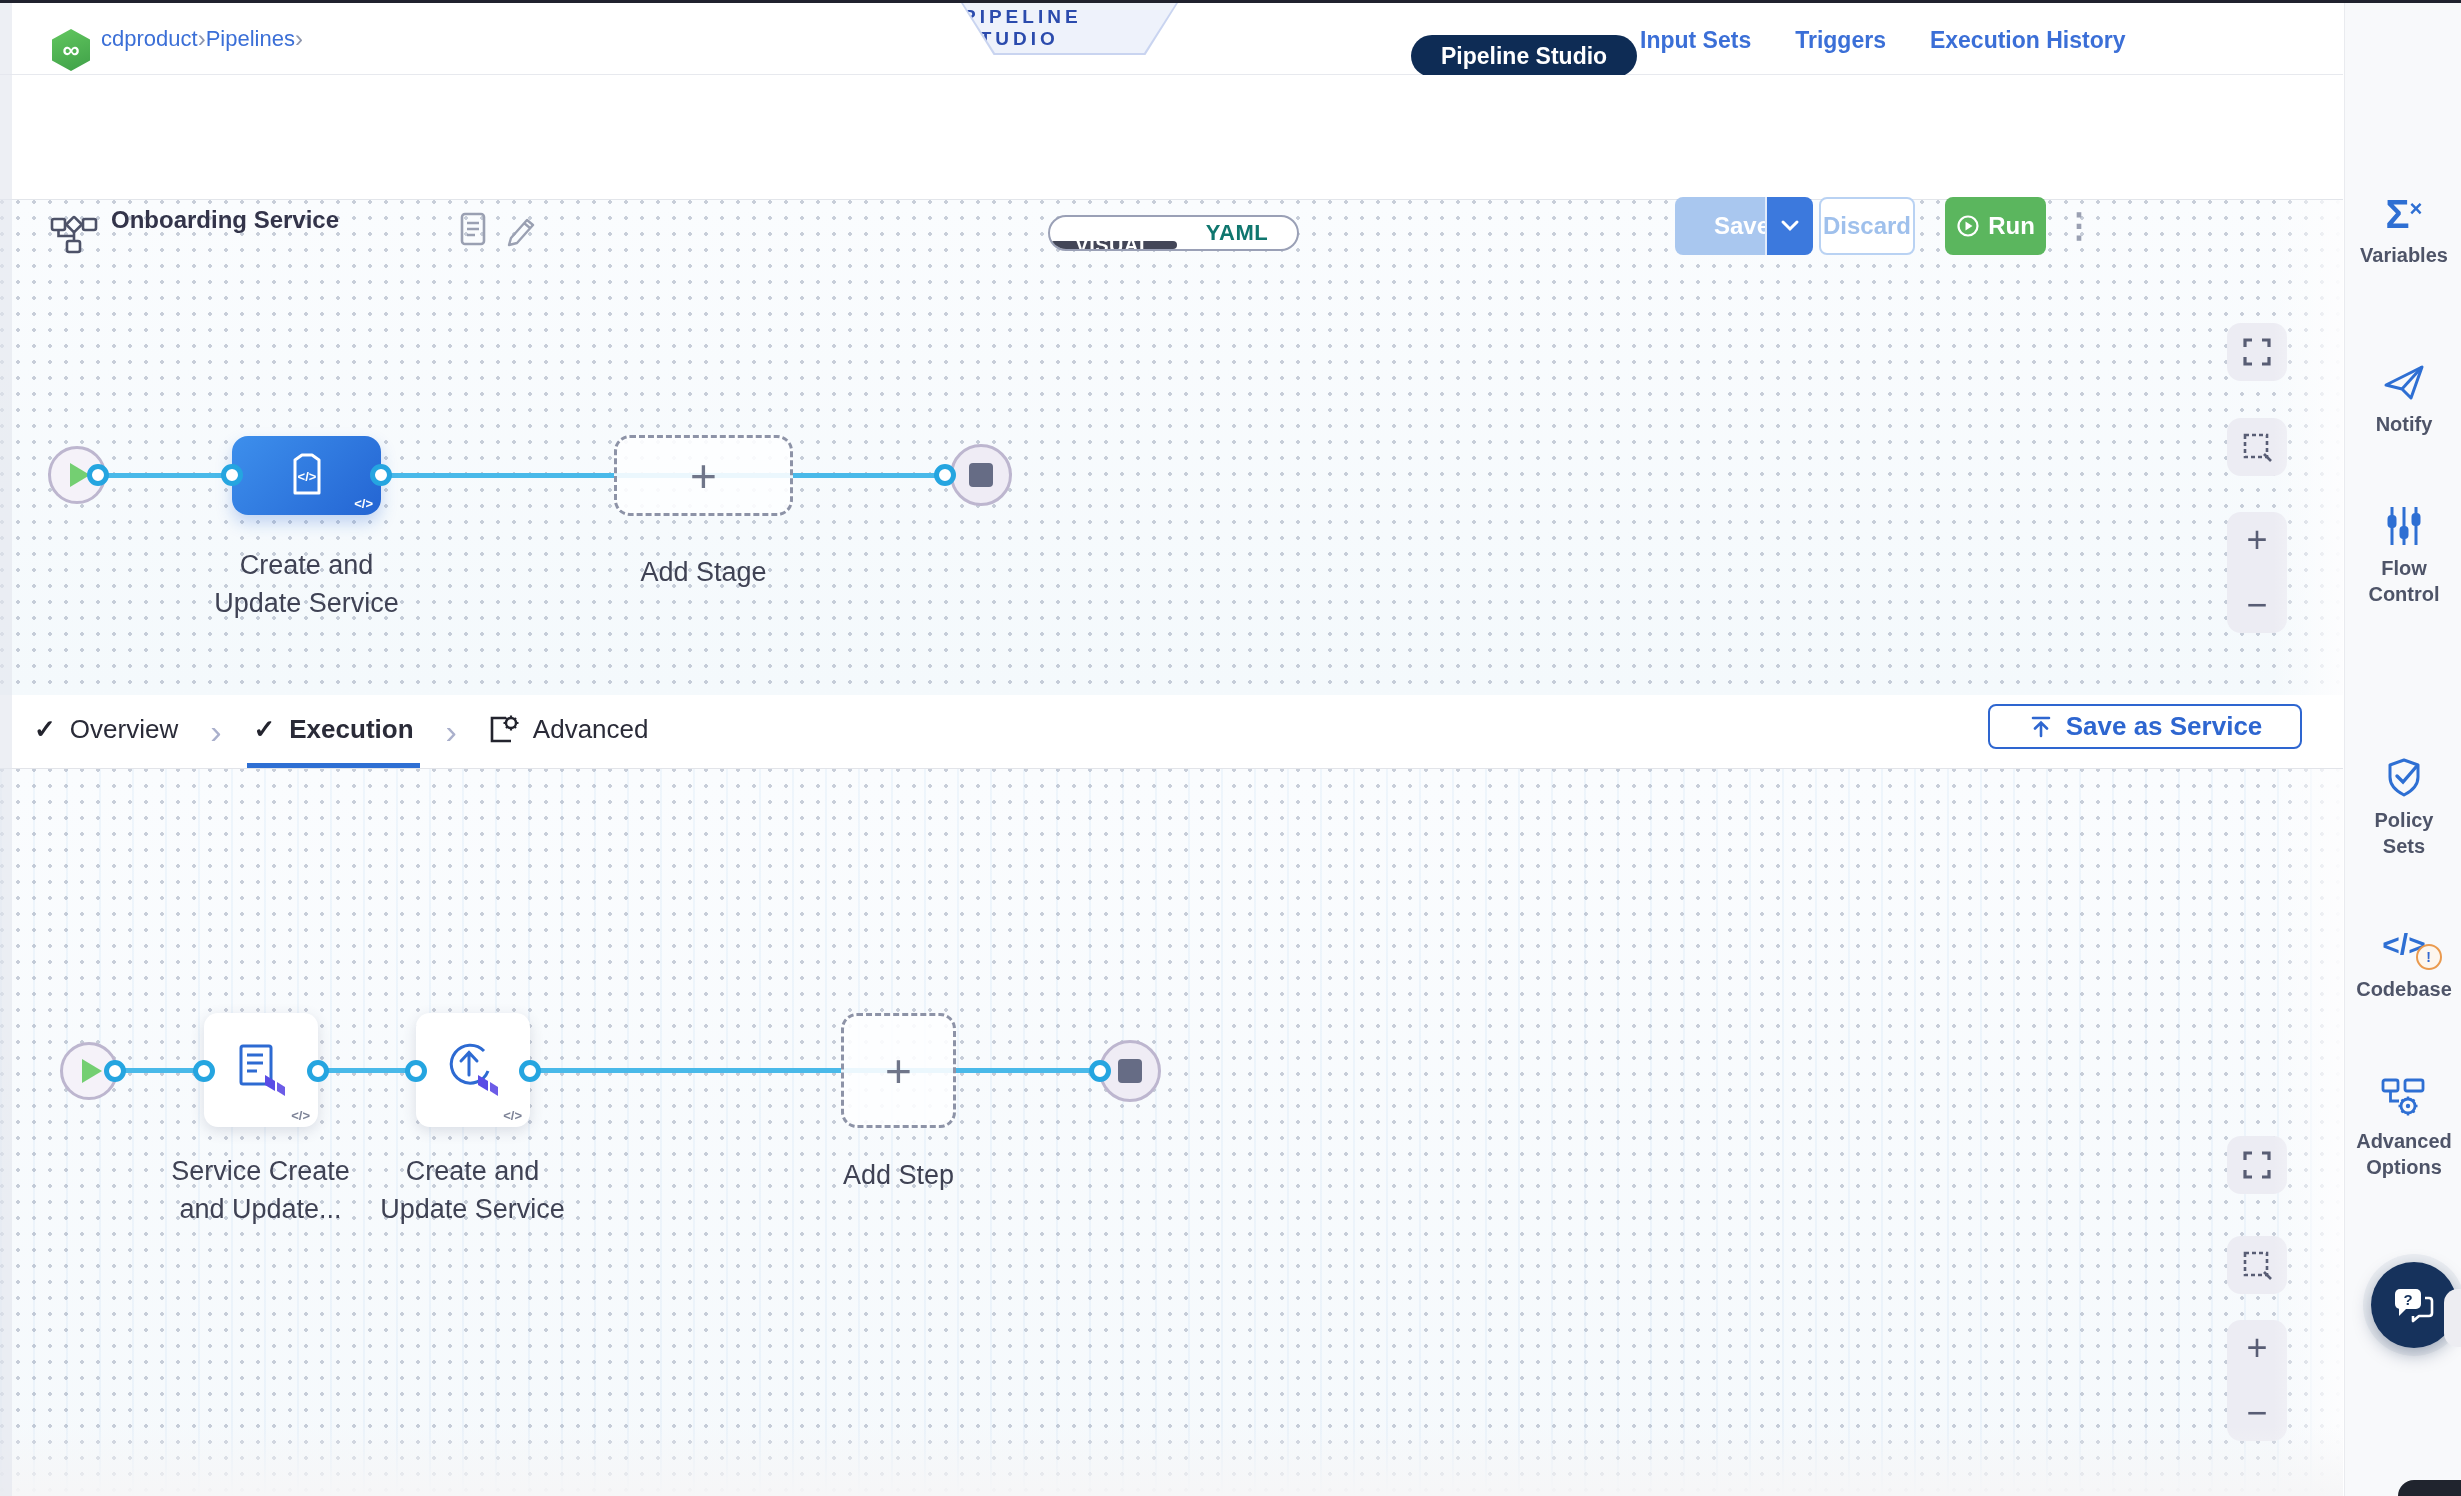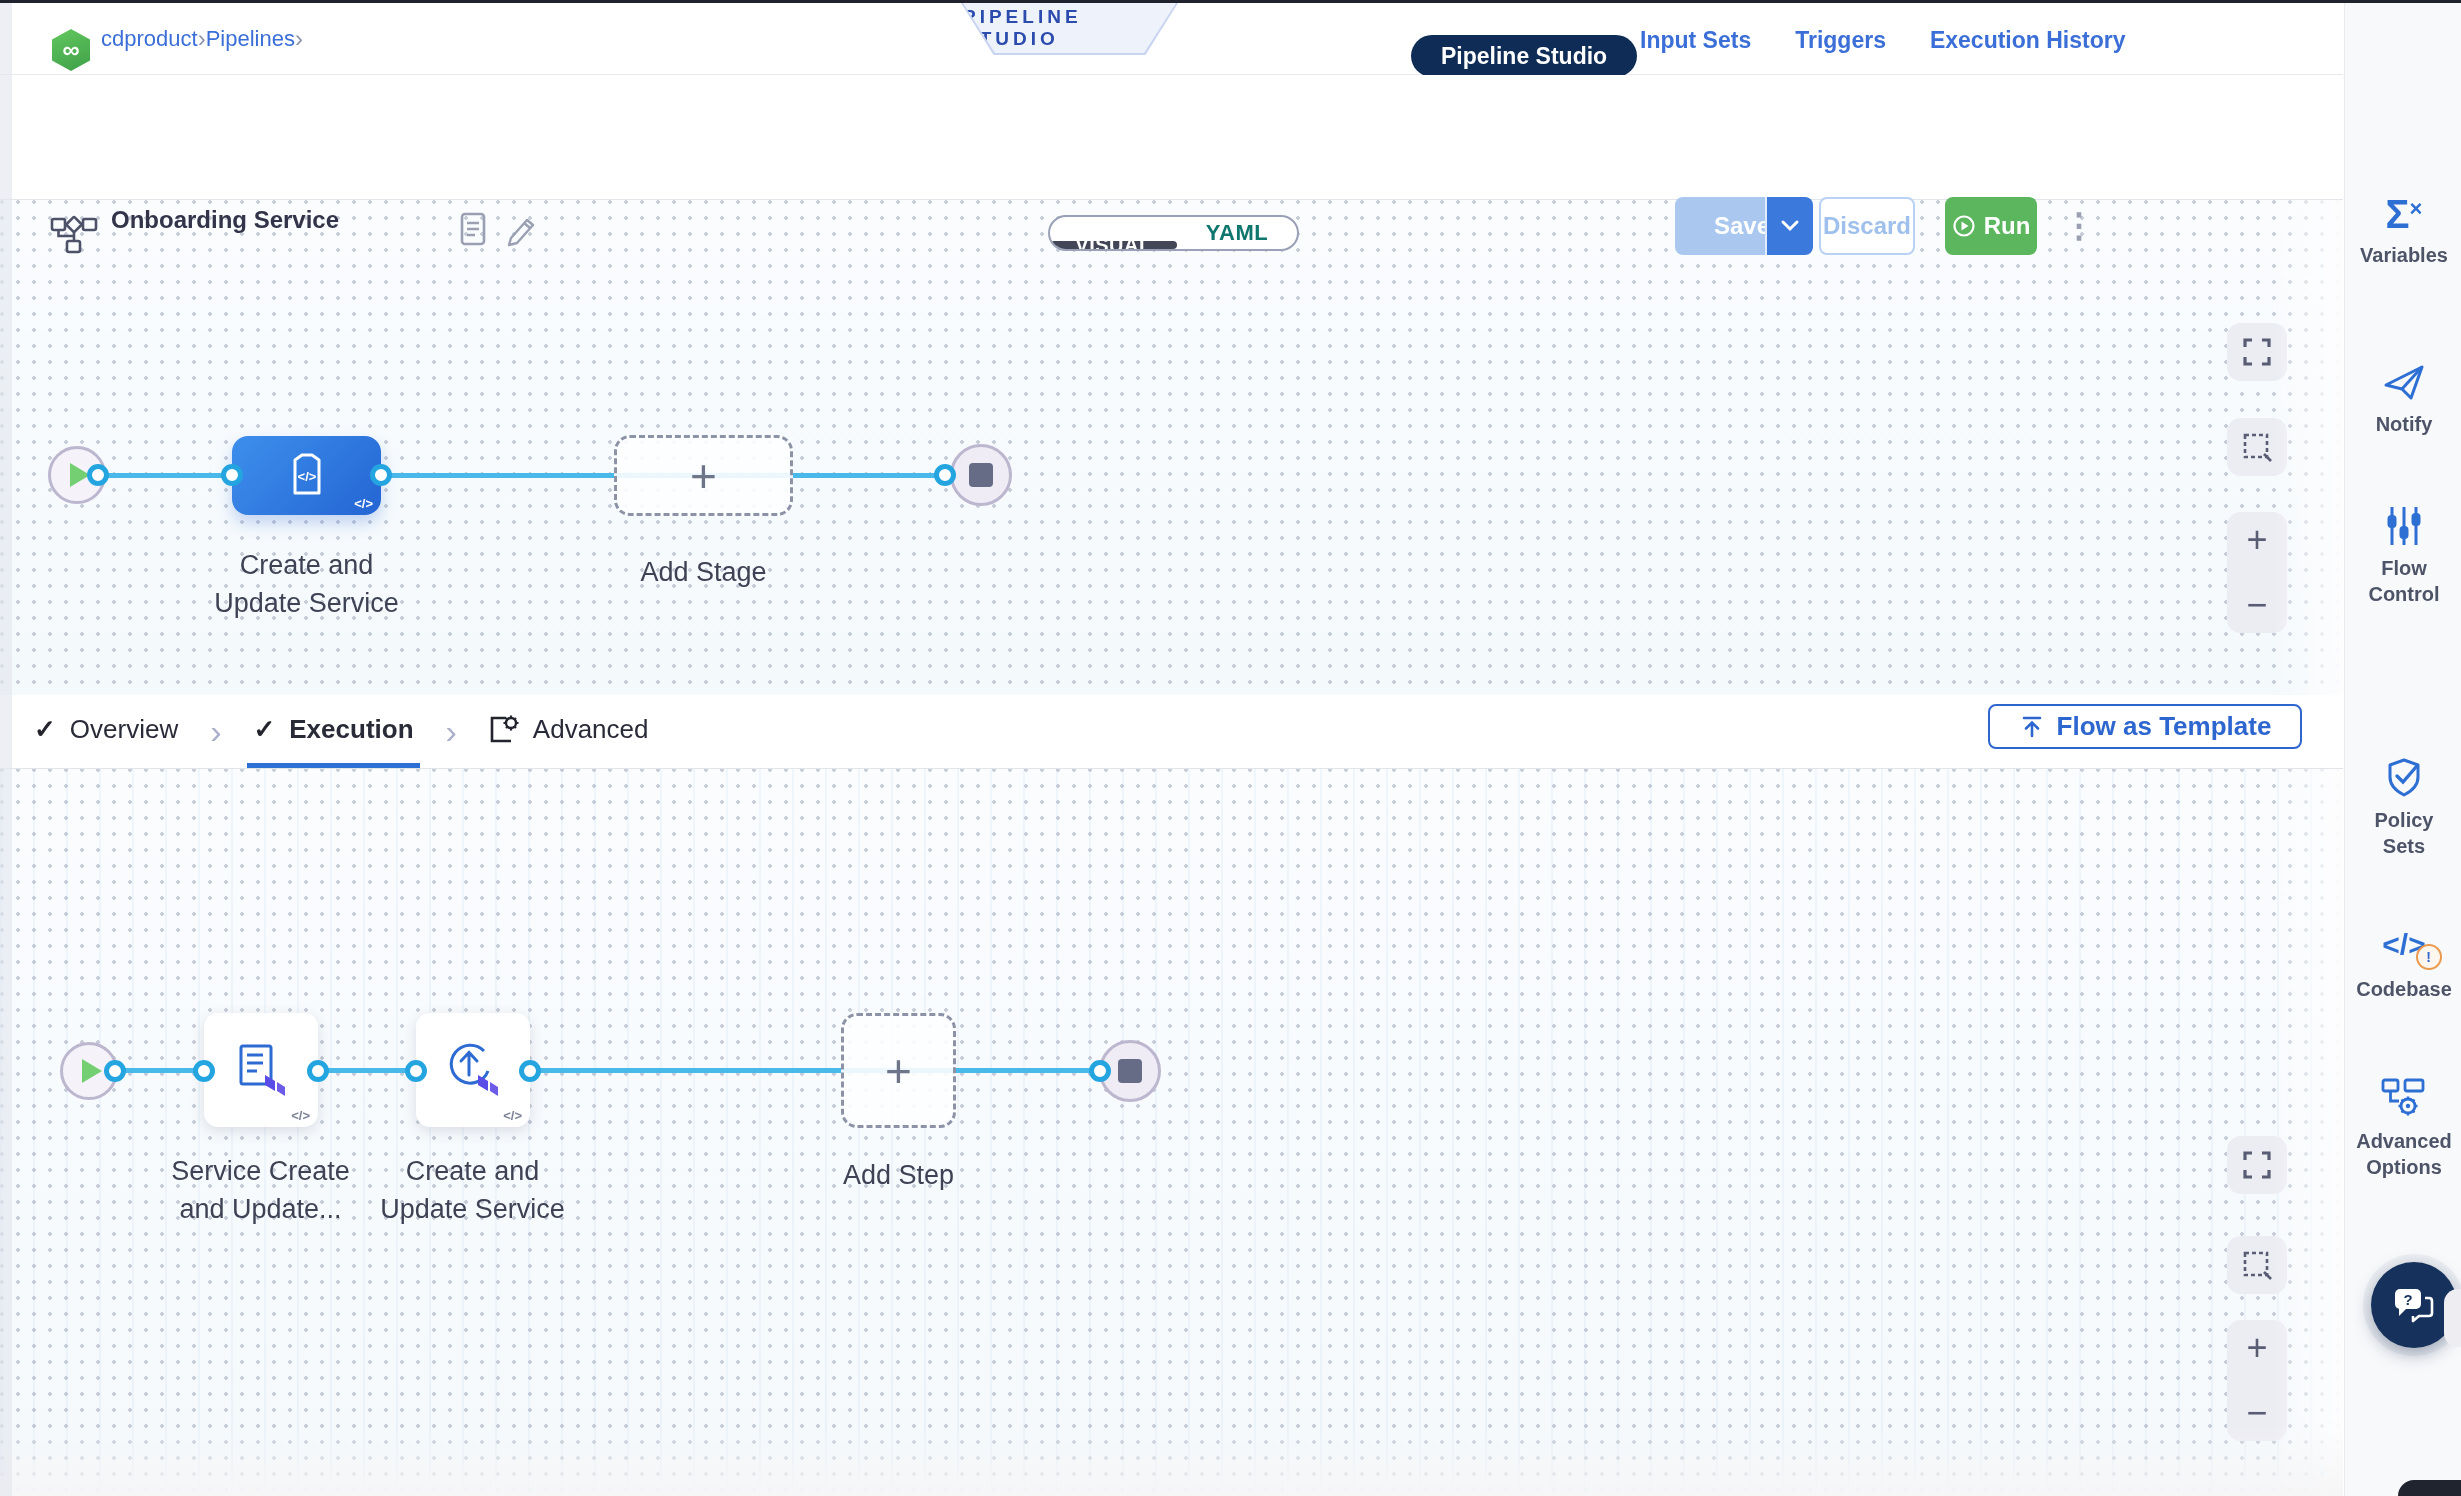--- a/index.html
+++ b/index.html
@@ -44,21 +44,21 @@
     align-items:center; justify-content:center; font-size:20px; font-weight:bold; letter-spacing:0.5px;margin-top:24px; }
   .mode-yaml { flex:1; display:flex; align-items:center; justify-content:center; color:#0f766e;
     font-size:22px; font-weight:bold; letter-spacing:0.5px; }
   .btn { display:flex; align-items:center; justify-content:center; font-weight:bold; font-size:24px; border-radius:8px; }
   .save-group { left:1675px; top:122px; height:58px; display:flex; }
   .btn-save { width:90px; background:#a9c7ef; color:#fff; border-radius:8px 0 0 8px;padding-left:44px; }
   .btn-save-caret { width:48px; background:#3c79dd; border-radius:0 8px 8px 0; border-left:2px solid rgba(255,255,255,.85);
     display:flex; align-items:center; justify-content:center; }
   .btn-discard { left:1819px; top:122px; width:96px; height:58px; background:#fff;
     border:2px solid #b9d2f3; color:#9fc0ec; }
-  .btn-run { left:1945px; top:122px; width:92px; height:58px; background:#5bb65e; color:#fff; gap:8px;align-items:center; }
+  .btn-run { left:1945px; top:122px; width:101px; height:58px; background:#5bb65e; color:#fff; gap:8px;align-items:center; }
   .more-dots { left:2062px; top:120px; font-size:34px; font-weight:bold; color:#9aa0b2; letter-spacing:0; line-height:60px; }
 
   
   .canvas { width:2343px; background:
       radial-gradient(circle at 2px 2px, rgba(150,160,180,.50) 1.6px, transparent 1.9px),
       linear-gradient(180deg,#fafcfe 0%, #f4f9fc 100%);
     background-size:16px 16px, 100% 100%; z-index:5; }
   .canvas1 { left:0; top:200px; height:495px; }
   .canvas2 { left:0; top:768px; height:728px; background:
       radial-gradient(circle at 2px 2px, rgba(150,160,180,.50) 1.6px, transparent 1.9px),
@@ -276,21 +276,21 @@
         <circle cx="22" cy="9" r="5" fill="none" stroke="#23242e" stroke-width="2.4"></circle>
         <path d="M22 1.5 V4 M22 14 V16.5 M14.5 9 H17 M27 9 H29.5 M17 4 l1.8 1.8 M25.2 12.2 l1.8 1.8 M27 4 l-1.8 1.8 M18.8 12.2 L17 14" stroke="#23242e" stroke-width="2.2"></path>
       </svg>
       <span class="tab-label">Advanced</span>
     </div>
   </div>
   <div class="abs btn-template">
     <svg width="26" height="26" viewBox="0 0 26 26">
       <path d="M5 4 H21 M13 22 V9 M7 14.5 L13 8.5 L19 14.5" fill="none" stroke="#2e66d0" stroke-width="2.6" stroke-linecap="round"></path>
     </svg>
-    <span>Flow as Template</span>
+    <span>Save as Service</span>
   </div>
 
   <div class="abs canvas canvas2">
     <div class="abs edge-line" style="left:88px; top:300px; width:1042px;"></div>
 
     <div class="abs node-start" style="left:60px; top:274px;">
       <div class="play-tri"></div>
     </div>
 
     <div class="abs step-card" style="left:204px; top:245px;">

